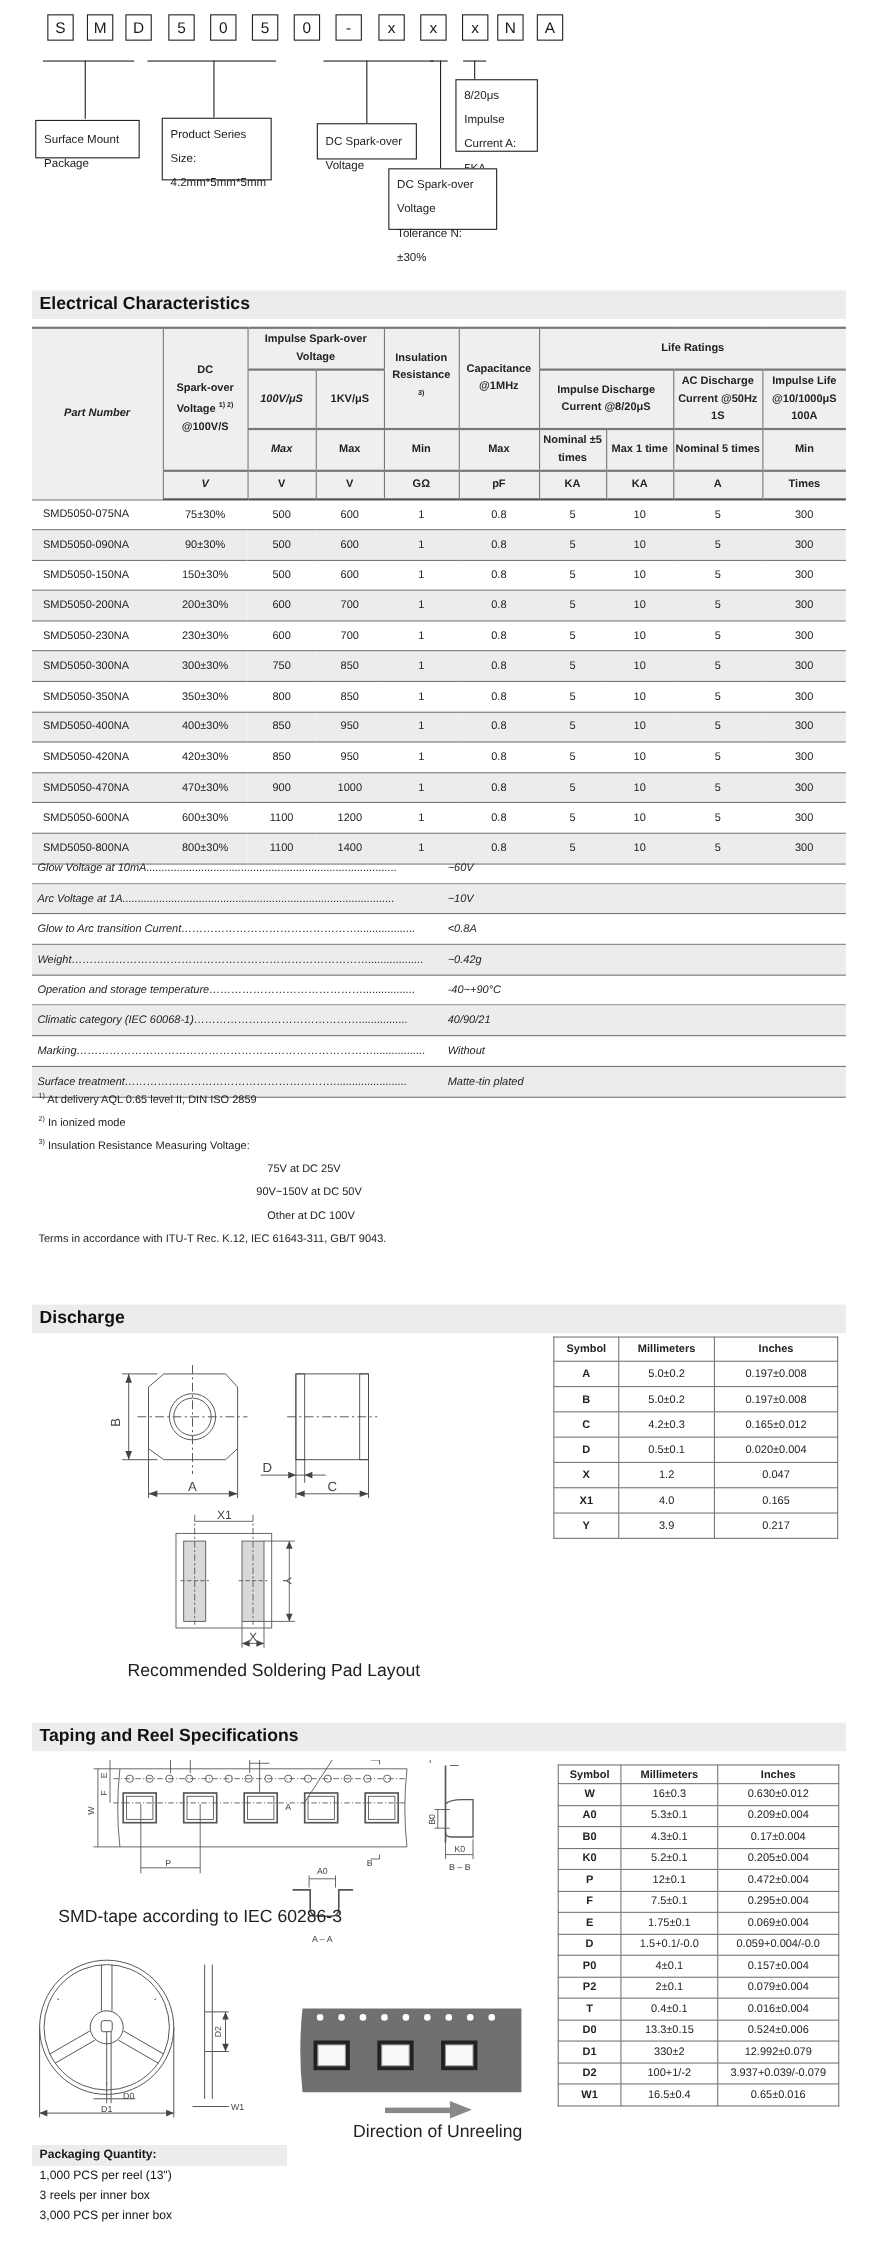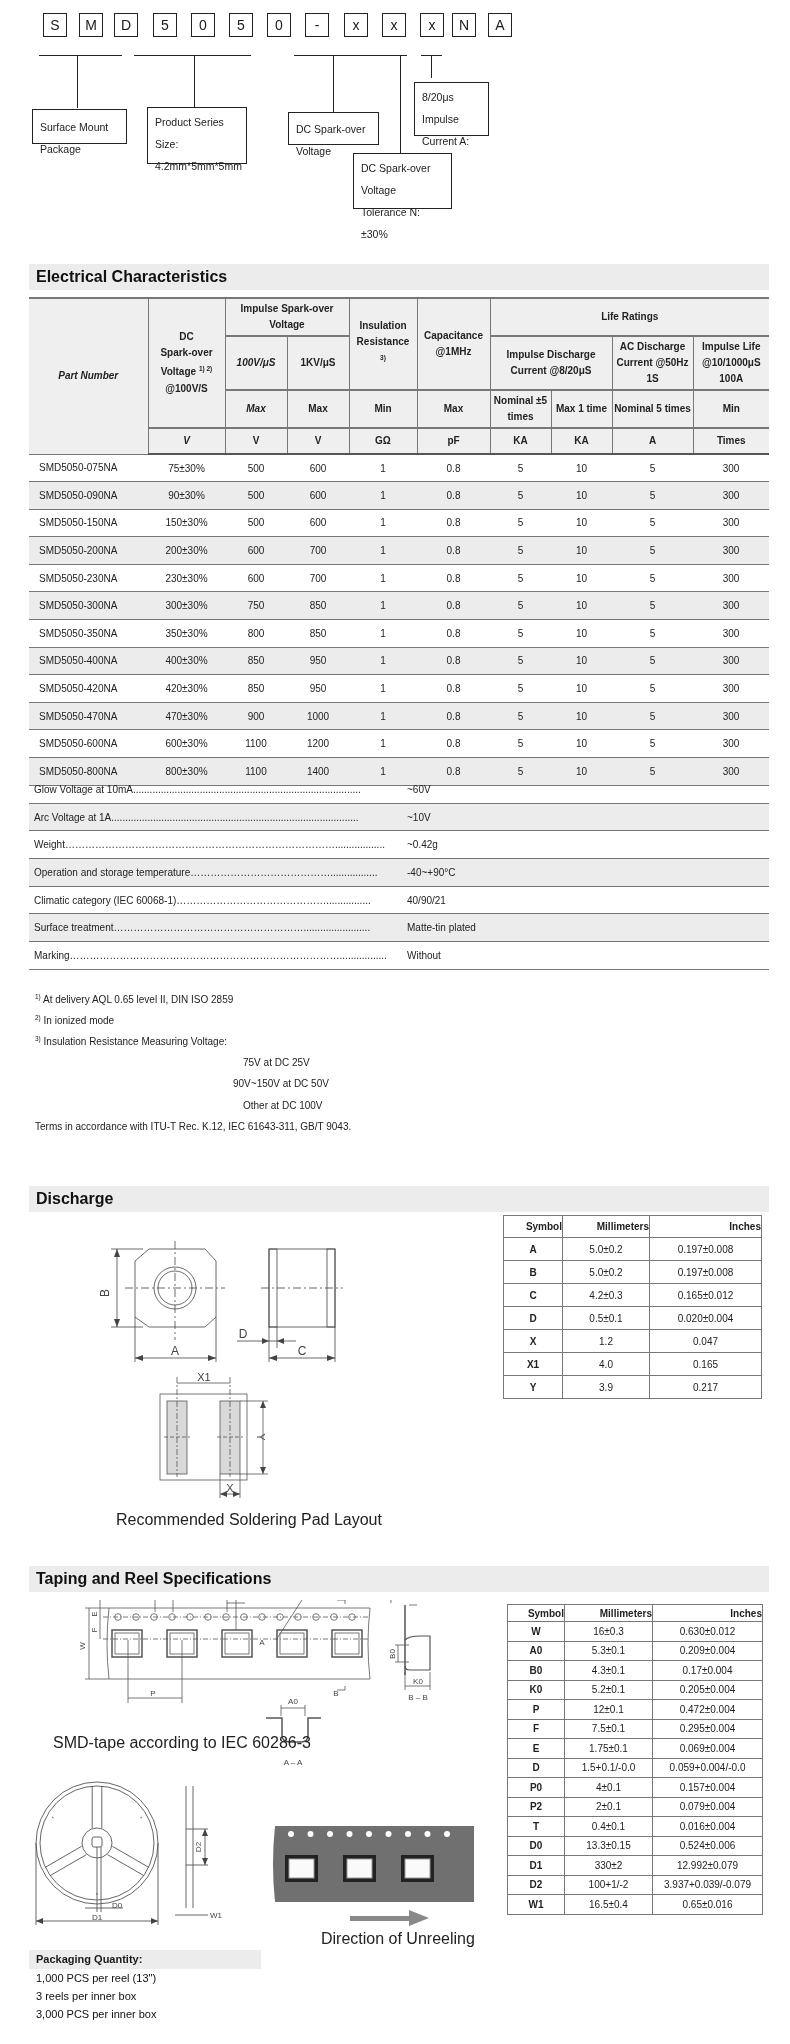--- a/index.html
+++ b/index.html
@@ -46,40 +46,40 @@
     text-align: center; height: 27.6px; border-bottom: 1.5px solid #777; color: #222;
     font-size: 10px;
   }
   table.elec td:first-child { text-align: left; padding-left: 10px; }
   table.elec tbody tr:nth-child(even) td { background: #ececec; }
   table.elec th:first-child { border-left: none; font-style: italic; }
   table.elec th:last-child { border-right: none; }
   sup { font-size: 6.5px; }
 
   
-  .spec-list { position: absolute; left: 29px; top: 776px; width: 740px; }
+  .spec-list { position: absolute; left: 29px; top: 776px; width: 740px; font-style: italic; }
   .spec-row {
     height: 27.7px; border-bottom: 1.5px solid #777; font-size: 10px; display: flex;
     align-items: center; color: #222;
   }
   .spec-row:nth-child(even) { background: #ececec; }
   .spec-row .k { width: 375px; padding-left: 5px; white-space: nowrap; overflow: hidden; }
   .spec-row .v { padding-left: 3px; }
 
   .notes { position: absolute; left: 35px; top: 993px; font-size: 10px; color: #222; }
   .notes .n { position: absolute; white-space: nowrap; }
 
   
   table.sym {
     position: absolute; border-collapse: collapse; font-size: 10px; table-layout: fixed;
   }
   table.sym th, table.sym td {
     border: 1px solid #777; text-align: center; color: #222; padding: 0;
   }
-  table.sym th { font-weight: bold; text-align: right; }
+  table.sym th { font-weight: bold; }
   table.sym td.s { font-weight: bold; }
 
   .caption { position: absolute; font-size: 16px; color: #222; white-space: nowrap; }
 
   .pack-head {
     position: absolute; left: 29px; top: 1950px; width: 232px; height: 19px;
     background: #ececec; font-weight: bold; font-size: 11px; line-height: 19px; padding-left: 7px;
   }
   .pack-line { position: absolute; left: 36px; font-size: 11px; color: #111; }
   svg text { font-family: "Liberation Sans", sans-serif; }
@@ -117,21 +117,21 @@
   <div class="pn-label" style="left:32px;top:109px;width:95px;height:35px;padding-top:6px">
     <span class="ln">Surface Mount Package</span>
   </div>
   <div class="pn-label" style="left:147px;top:107px;width:100px;height:57px;padding-top:3px">
     <span class="ln">Product Series</span>
     <span class="ln">Size: 4.2mm*5mm*5mm</span>
   </div>
   <div class="pn-label" style="left:288px;top:112px;width:91px;height:33px;padding-top:5px">
     <span class="ln">DC Spark-over Voltage</span>
   </div>
-  <div class="pn-label" style="left:414px;top:82px;width:75px;height:54px;padding-top:3px">
+  <div class="pn-label" style="left:414px;top:72px;width:75px;height:66px;padding-top:3px">
     <span class="ln">8/20μs Impulse</span>
     <span class="ln">Current    A: 5KA</span>
   </div>
   <div class="pn-label" style="left:353px;top:153px;width:99px;height:56px;padding-top:3px">
     <span class="ln">DC Spark-over Voltage</span>
     <span class="ln">Tolerance    N: ±30%</span>
   </div>
 </div>
 
 <div class="sec-head" style="top:264px">Electrical Characteristics</div>
@@ -347,38 +347,42 @@
 <div class="spec-list" id="spec-list">
     <div class="spec-row">
       <span class="k">Glow Voltage at 10mA..................................................................................</span>
       <span class="v">~60V</span>
     </div>
     <div class="spec-row">
       <span class="k">Arc Voltage at 1A.........................................................................................</span>
       <span class="v">~10V</span>
     </div>
     <div class="spec-row">
+      <span class="k">Glow to Arc transition Current…………………………………………...................</span>
+      <span class="v">&lt;0.8A</span>
+    </div>
+    <div class="spec-row">
       <span class="k">Weight………………………………………………………………………..................</span>
       <span class="v">~0.42g</span>
     </div>
     <div class="spec-row">
       <span class="k">Operation and storage temperature…………………………………….................</span>
       <span class="v">-40~+90°C</span>
     </div>
     <div class="spec-row">
       <span class="k">Climatic category (IEC 60068-1)………………………………………................</span>
       <span class="v">40/90/21</span>
     </div>
     <div class="spec-row">
+      <span class="k">Marking……………………………………………………………………….................</span>
+      <span class="v">Without</span>
+    </div>
+    <div class="spec-row">
       <span class="k">Surface treatment…………………………………………………........................</span>
       <span class="v">Matte-tin plated</span>
-    </div>
-    <div class="spec-row">
-      <span class="k">Marking……………………………………………………………………….................</span>
-      <span class="v">Without</span>
     </div>
   </div>
 
 <div class="notes">
   <div class="n" style="left:0;top:0"><sup>1)</sup> <span>At delivery AQL 0.65 level II, DIN ISO 2859</span></div>
   <div class="n" style="left:0;top:21px"><sup>2)</sup> <span>In ionized mode</span></div>
   <div class="n" style="left:0;top:42px"><sup>3)</sup> <span>Insulation Resistance Measuring Voltage:</span></div>
   <div class="n" style="left:208px;top:64px">75V at DC 25V</div>
   <div class="n" style="left:198px;top:85px">90V~150V at DC 50V</div>
   <div class="n" style="left:208px;top:107px">Other at DC 100V</div>

